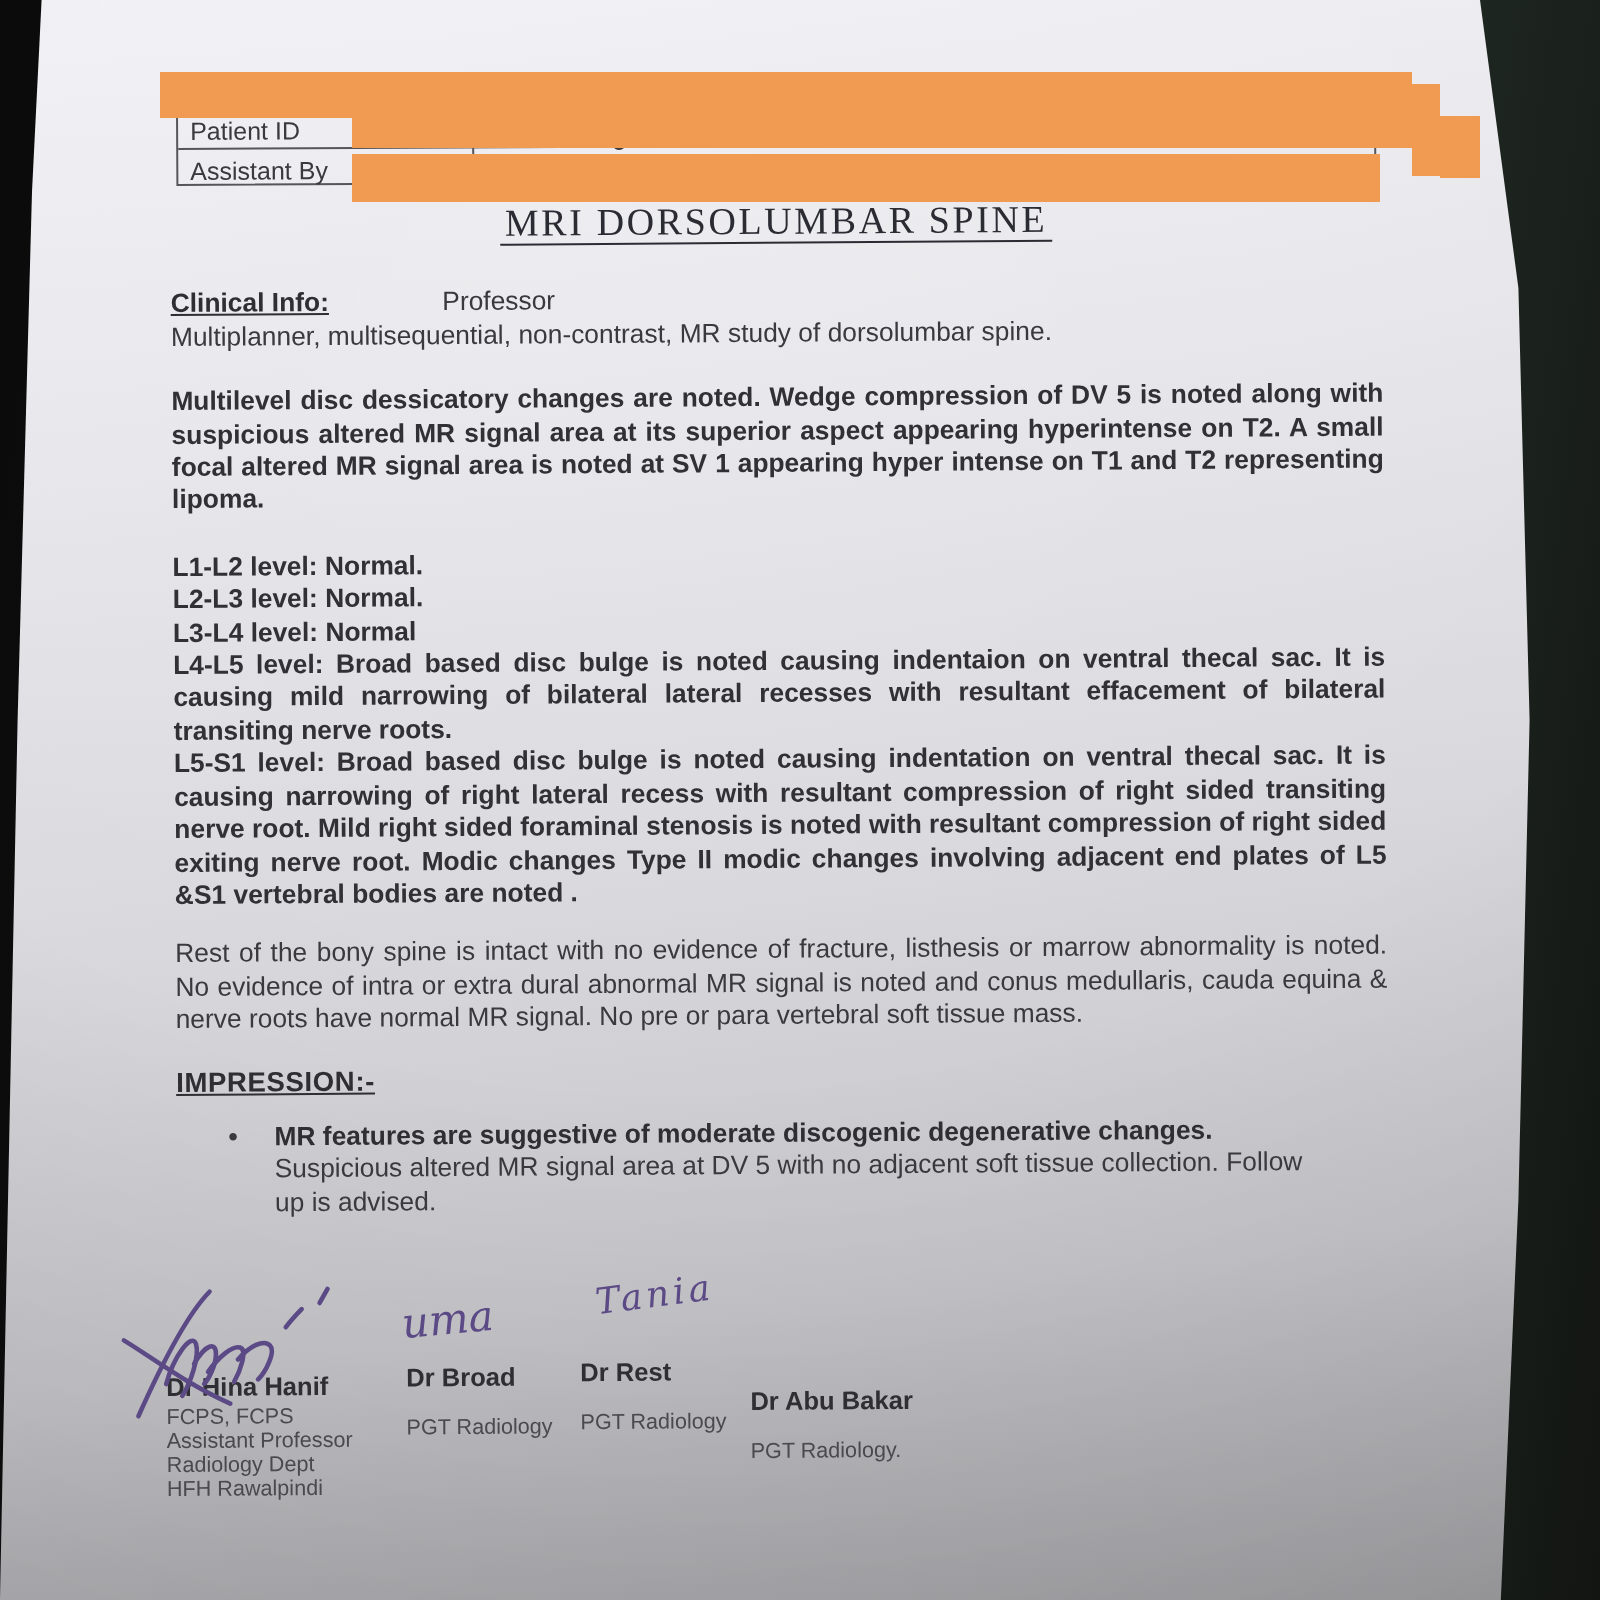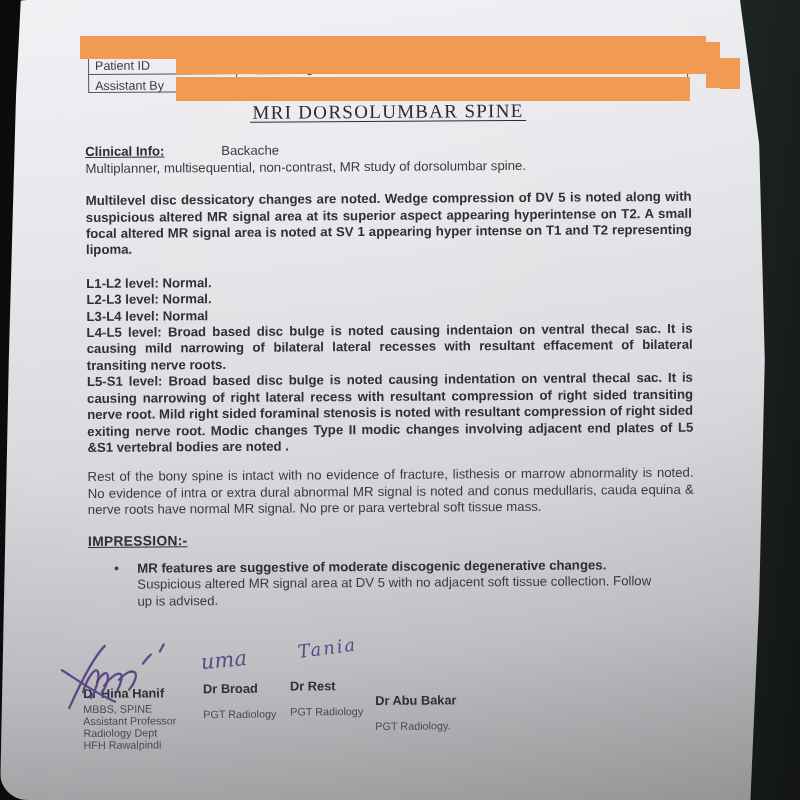--- a/index.html
+++ b/index.html
@@ -9,21 +9,20 @@
     font-family:"Liberation Sans",sans-serif;
   }
   .desk{
     position:absolute;inset:0;
     background:linear-gradient(97deg,#0b0b0b 0%,#101110 52%,#25302a 70%,#1c231e 86%,#121512 100%);
   }
   .paper{
     position:absolute;left:0;top:0;width:800px;height:800px;
     clip-path:polygon(2.6% 0%,92.5% 0%,94.9% 18%,95.6% 45%,94.9% 75%,93.8% 100%,0% 100%,0.4% 80%,1.1% 45%,2.0% 12%);
     background:linear-gradient(173deg,#F1F0F4 0%,#E7E6EA 26%,#DAD9DD 52%,#C6C5C9 78%,#A4A4A7 100%);
-    border-radius:27px;
   }
   .paper-shade{
     position:absolute;inset:0;pointer-events:none;
     background:radial-gradient(120% 90% at 42% 18%, rgba(255,255,255,0.10) 0%, rgba(0,0,0,0) 55%, rgba(0,0,0,0.10) 100%);
   }
 
   
   .ptable{
     position:absolute;left:88px;top:55px;width:600px;height:38px;
     border:1.2px solid #55555a;box-sizing:border-box;
@@ -118,21 +117,21 @@
   <div class="redact r4" style="background: rgb(240, 154, 82);"></div>
 
   <div class="content">
 
     <div class="title-wrap">
       <span class="title">MRI DORSOLUMBAR SPINE</span>
     </div>
 
     <div class="clinical">
       <span class="ci-label">Clinical Info:</span>
-      <span class="ci-value">Backache</span>
+      <span class="ci-value">Professor</span>
     </div>
 
     <p class="para technique">Multiplanner, multisequential, non-contrast, MR study of dorsolumbar spine.</p>
 
     <p class="para summary">Multilevel disc dessicatory changes are noted. Wedge compression of DV 5 is noted along with suspicious altered MR signal area at its superior aspect appearing hyperintense on T2.  A small focal altered MR signal area is noted at SV 1 appearing hyper intense on T1 and T2 representing lipoma.</p>
 
     <div class="levels">
       <p class="para">L1-L2 level: Normal.</p>
       <p class="para">L2-L3 level: Normal.</p>
       <p class="para">L3-L4 level: Normal</p>
@@ -161,21 +160,21 @@
             <path d="M3,30 C16,38 34,52 56,62"></path>
             <path d="M24,52 C28,38 37,26 39,32 C41,38 36,52 32,58"></path>
             <path d="M38,42 C44,32 49,31 49,37 C49,43 45,50 43,52"></path>
             <path d="M45,46 C50,39 57,33 61,34 C65,35 61,46 58,51"></path>
             <path d="M60,40 C66,33 73,30 76,33 C79,36 74,46 70,50"></path>
             <path d="M84,24 C87,20 90,17 92,15"></path>
             <path d="M101,12 L105,5"></path>
           </g>
         </svg>
         <div class="sig-name">Dr Hina Hanif</div>
-        <div class="sig-line">MBBS, SPINE</div>
+        <div class="sig-line">FCPS, FCPS</div>
         <div class="sig-line">Assistant Professor</div>
         <div class="sig-line">Radiology Dept</div>
         <div class="sig-line">HFH Rawalpindi</div>
       </div>
 
       <div class="sig-col c2">
         <span class="hand uma">uma</span>
         <div class="sig-name">Dr Broad</div>
         <div class="sig-line">PGT Radiology</div>
       </div>

